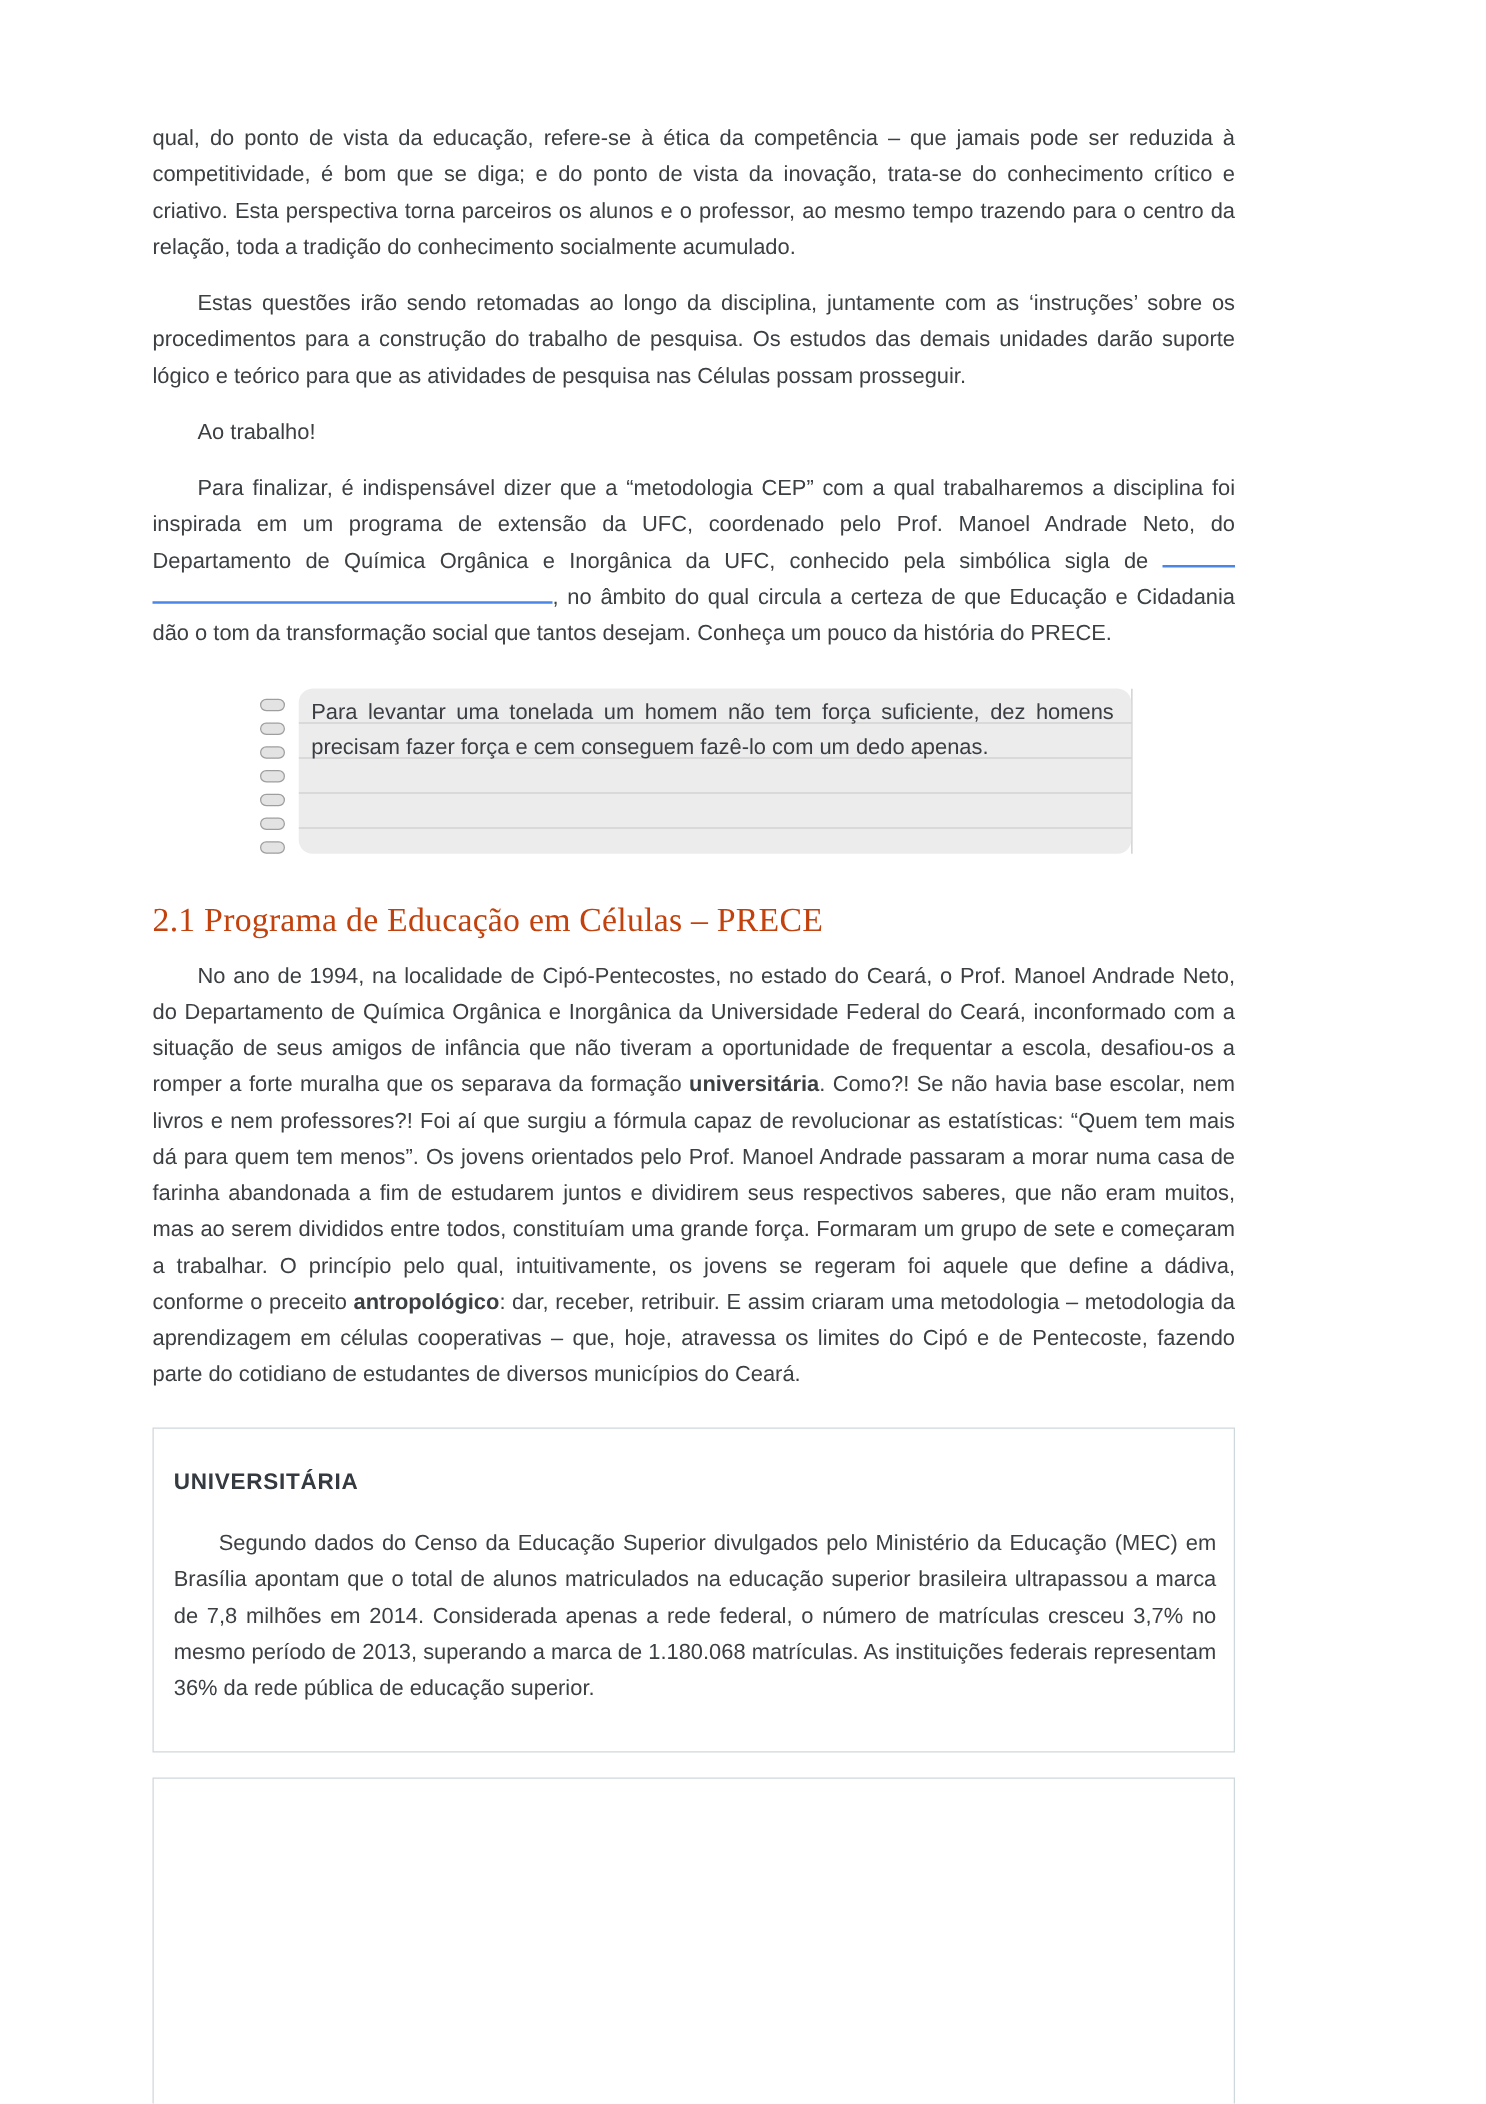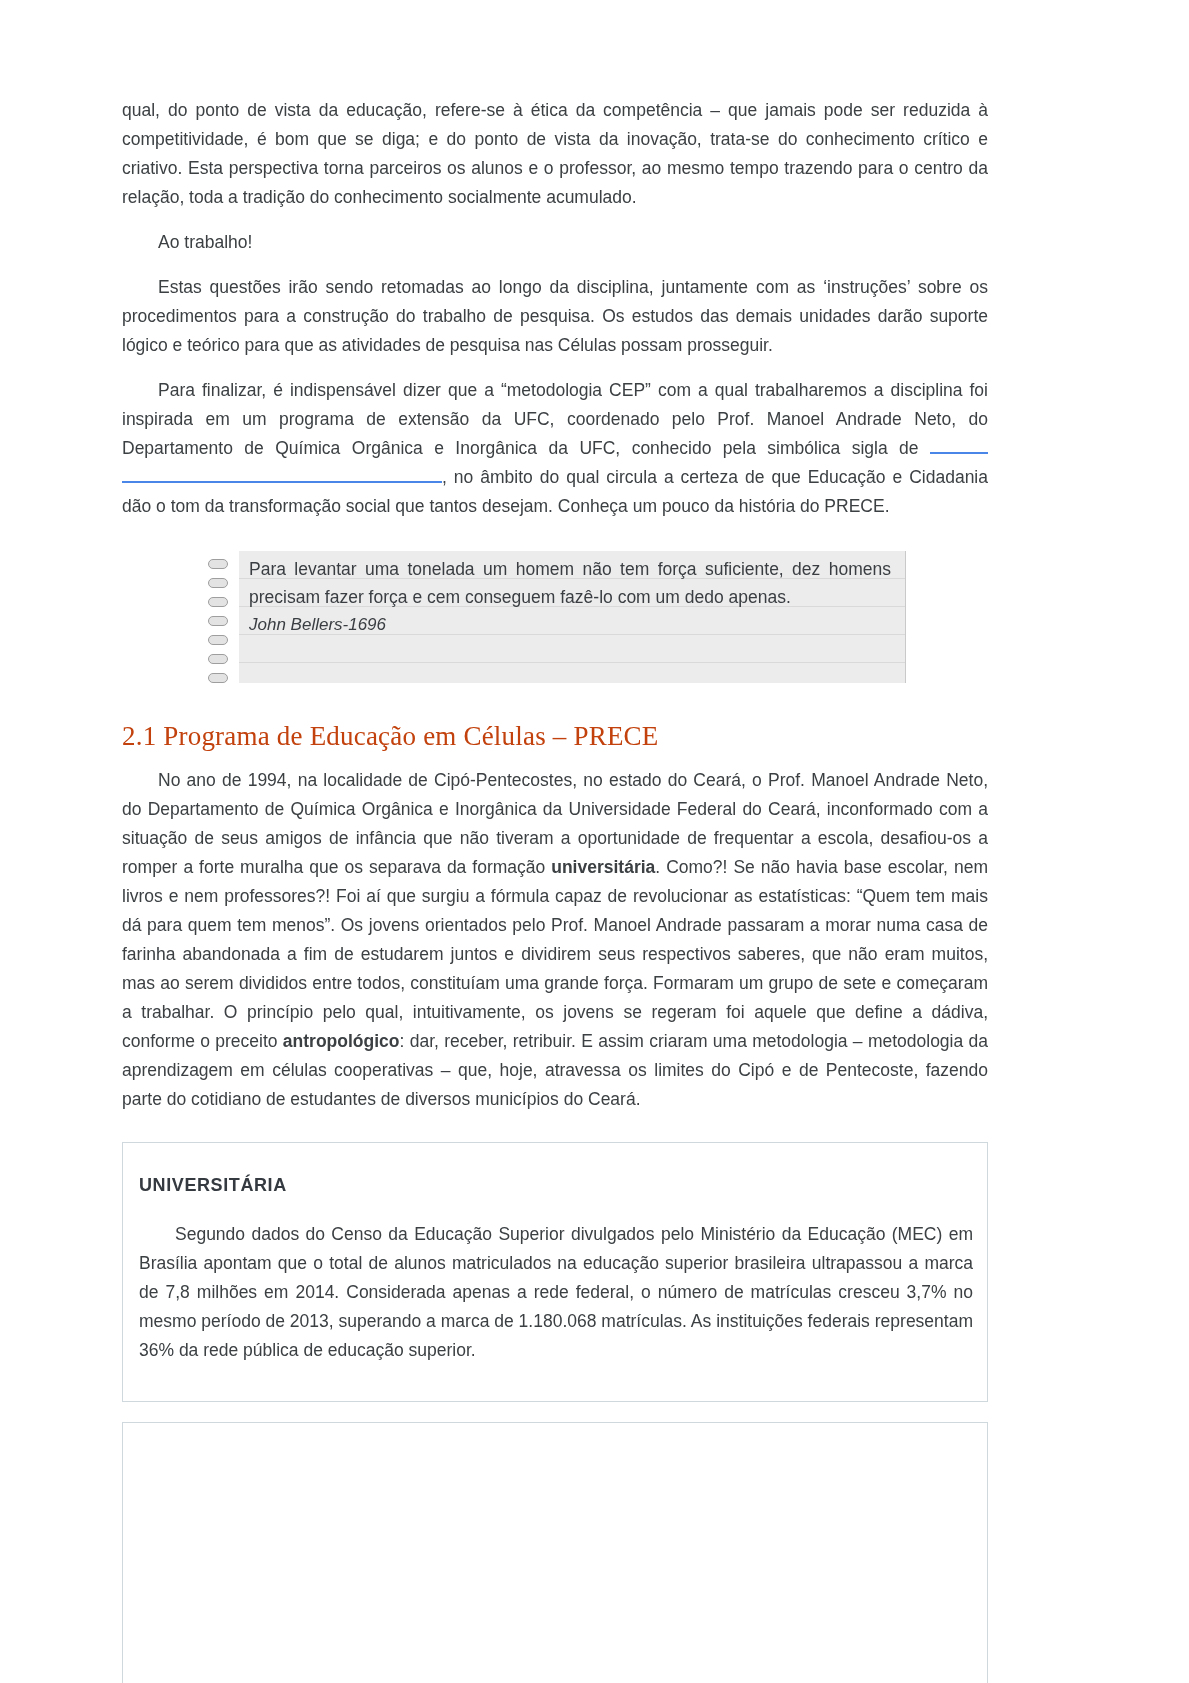--- a/index.html
+++ b/index.html
@@ -69,20 +69,21 @@
   }
   .quote-content {
     flex: 1;
     background: repeating-linear-gradient(
       to bottom,
       #ececec 0px, #ececec 27px,
       #d9d9d9 27px, #d9d9d9 28px
     );
     padding: 4px 14px 6px 10px;
     box-sizing: border-box;
+    border-radius: 11px;
   }
   .quote-text {
     margin: 0;
     font-size: 17.5px;
     line-height: 28px;
     text-align: justify;
     color: #3a3e42;
   }
   .quote-attr {
     margin: 0;
@@ -131,39 +132,38 @@
   }
 </style>
 </head>
 <body>
 
 <div class="page">
   <div class="content">
 
     <p class="para no-indent">qual, do ponto de vista da educação, refere-se à ética da competência – que jamais pode ser reduzida à competitividade, é bom que se diga; e do ponto de vista da inovação, trata-se do conhecimento crítico e criativo. Esta perspectiva torna parceiros os alunos e o professor, ao mesmo tempo trazendo para o centro da relação, toda a tradição do conhecimento socialmente acumulado.</p>
 
+    <p class="para">Estas questões irão sendo retomadas ao longo da disciplina, juntamente com as ‘instruções’ sobre os procedimentos para a construção do trabalho de pesquisa. Os estudos das demais unidades darão suporte lógico e teórico para que as atividades de pesquisa nas Células possam prosseguir.</p>
+
     <p class="para">Ao trabalho!</p>
-
-    <p class="para">Estas questões irão sendo retomadas ao longo da disciplina, juntamente com as ‘instruções’ sobre os procedimentos para a construção do trabalho de pesquisa. Os estudos das demais unidades darão suporte lógico e teórico para que as atividades de pesquisa nas Células possam prosseguir.</p>
 
     <p class="para"><span>Para finalizar, é indispensável dizer que a “metodologia CEP” com a qual trabalharemos a disciplina foi inspirada em um programa de extensão da UFC, coordenado pelo Prof. Manoel Andrade Neto, do Departamento de Química Orgânica e Inorgânica da UFC, conhecido pela simbólica sigla de </span><span class="link-blank w58"></span> <span class="link-blank w320"></span><span>, no âmbito do qual circula a certeza de que Educação e Cidadania dão o tom da transformação social que tantos desejam. Conheça um pouco da história do PRECE.</span></p>
 
     <div class="quote-box">
       <div class="spiral">
         <span class="ring"></span>
         <span class="ring"></span>
         <span class="ring"></span>
         <span class="ring"></span>
         <span class="ring"></span>
         <span class="ring"></span>
         <span class="ring"></span>
       </div>
       <div class="quote-content">
         <p class="quote-text">Para levantar uma tonelada um homem não tem força suficiente, dez homens precisam fazer força e cem conseguem fazê-lo com um dedo apenas.</p>
-        <p class="quote-attr">John Bellers-1696</p>
       </div>
     </div>
 
     <h2 class="heading">2.1 Programa de Educação em Células – PRECE</h2>
 
     <p class="para"><span>No ano de 1994, na localidade de Cipó-Pentecostes, no estado do Ceará, o Prof. Manoel Andrade Neto, do Departamento de Química Orgânica e Inorgânica da Universidade Federal do Ceará, inconformado com a situação de seus amigos de infância que não tiveram a oportunidade de frequentar a escola, desafiou-os a romper a forte muralha que os separava da formação </span><b>universitária</b><span>. Como?! Se não havia base escolar, nem livros e nem professores?! Foi aí que surgiu a fórmula capaz de revolucionar as estatísticas: “Quem tem mais dá para quem tem menos”. Os jovens orientados pelo Prof. Manoel Andrade passaram a morar numa casa de farinha abandonada a fim de estudarem juntos e dividirem seus respectivos saberes, que não eram muitos, mas ao serem divididos entre todos, constituíam uma grande força. Formaram um grupo de sete e começaram a trabalhar. O princípio pelo qual, intuitivamente, os jovens se regeram foi aquele que define a dádiva, conforme o preceito </span><b>antropológico</b><span>: dar, receber, retribuir. E assim criaram uma metodologia – metodologia da aprendizagem em células cooperativas – que, hoje, atravessa os limites do Cipó e de Pentecoste, fazendo parte do cotidiano de estudantes de diversos municípios do Ceará.</span></p>
 
     <div class="glossary-box">
       <div class="glossary-title">UNIVERSITÁRIA</div>
       <p class="para">Segundo dados do Censo da Educação Superior divulgados pelo Ministério da Educação (MEC) em Brasília apontam que o total de alunos matriculados na educação superior brasileira ultrapassou a marca de 7,8 milhões em 2014. Considerada apenas a rede federal, o número de matrículas cresceu 3,7% no mesmo período de 2013, superando a marca de 1.180.068 matrículas. As instituições federais representam 36% da rede pública de educação superior.</p>

